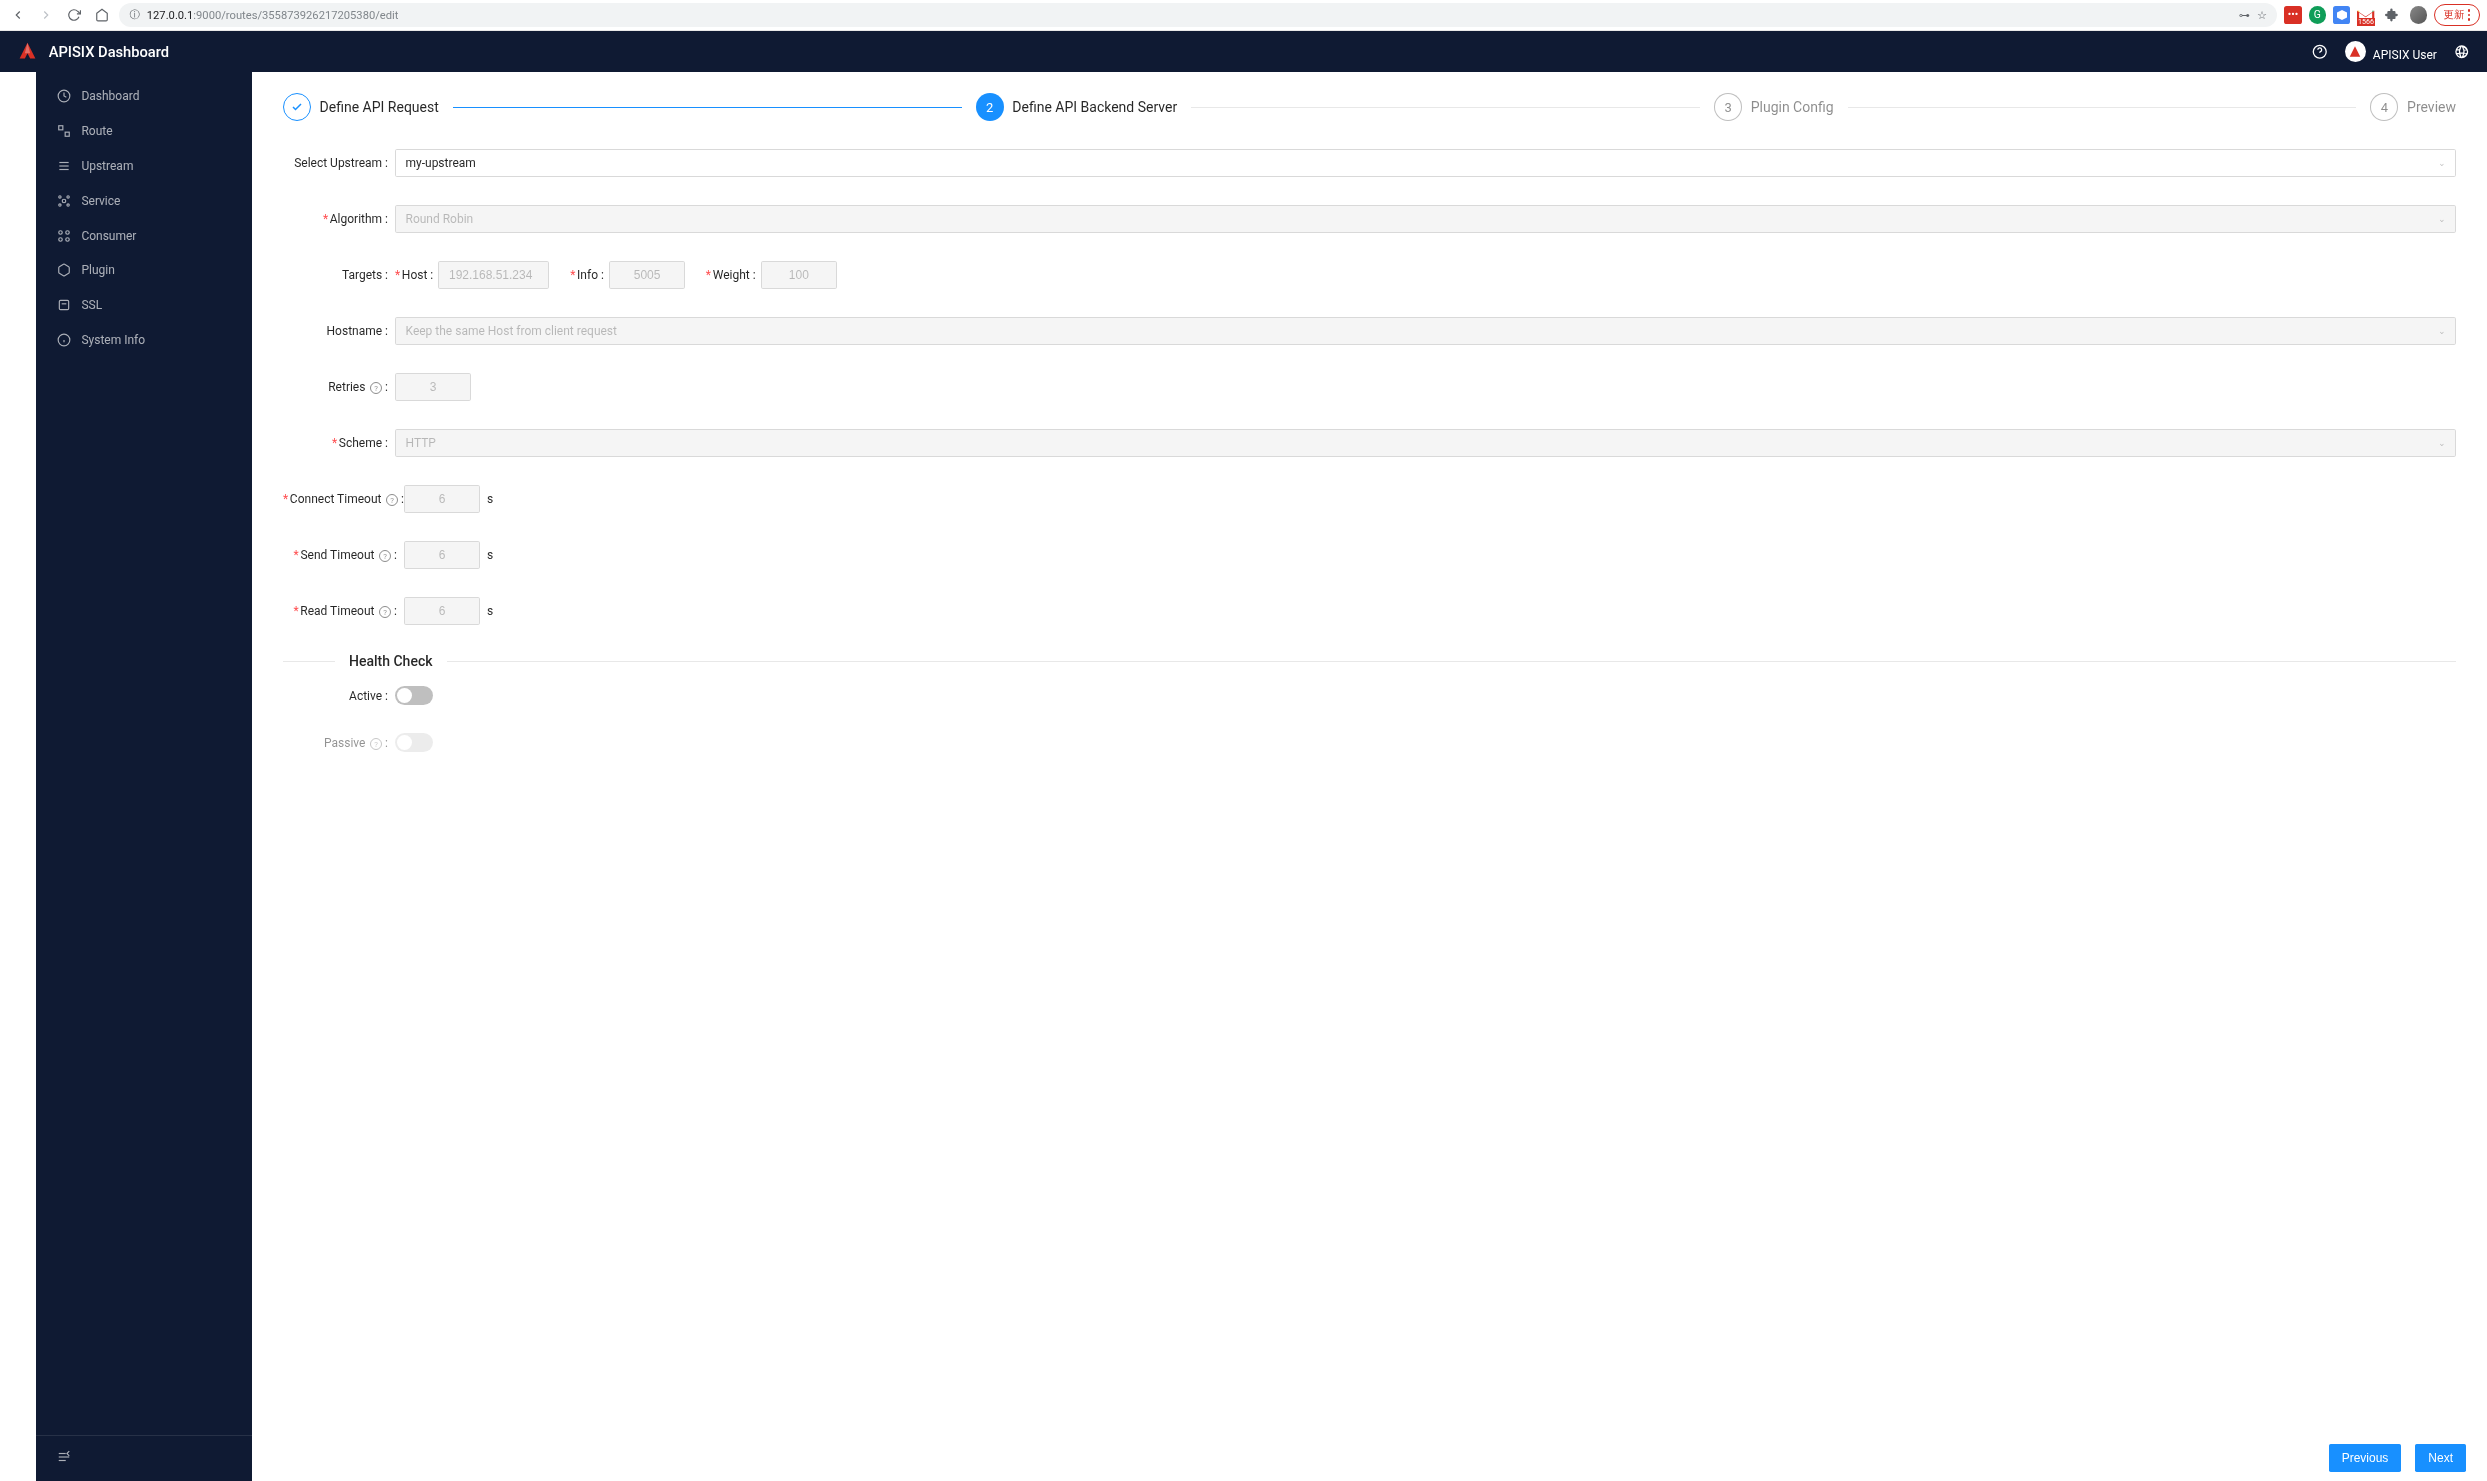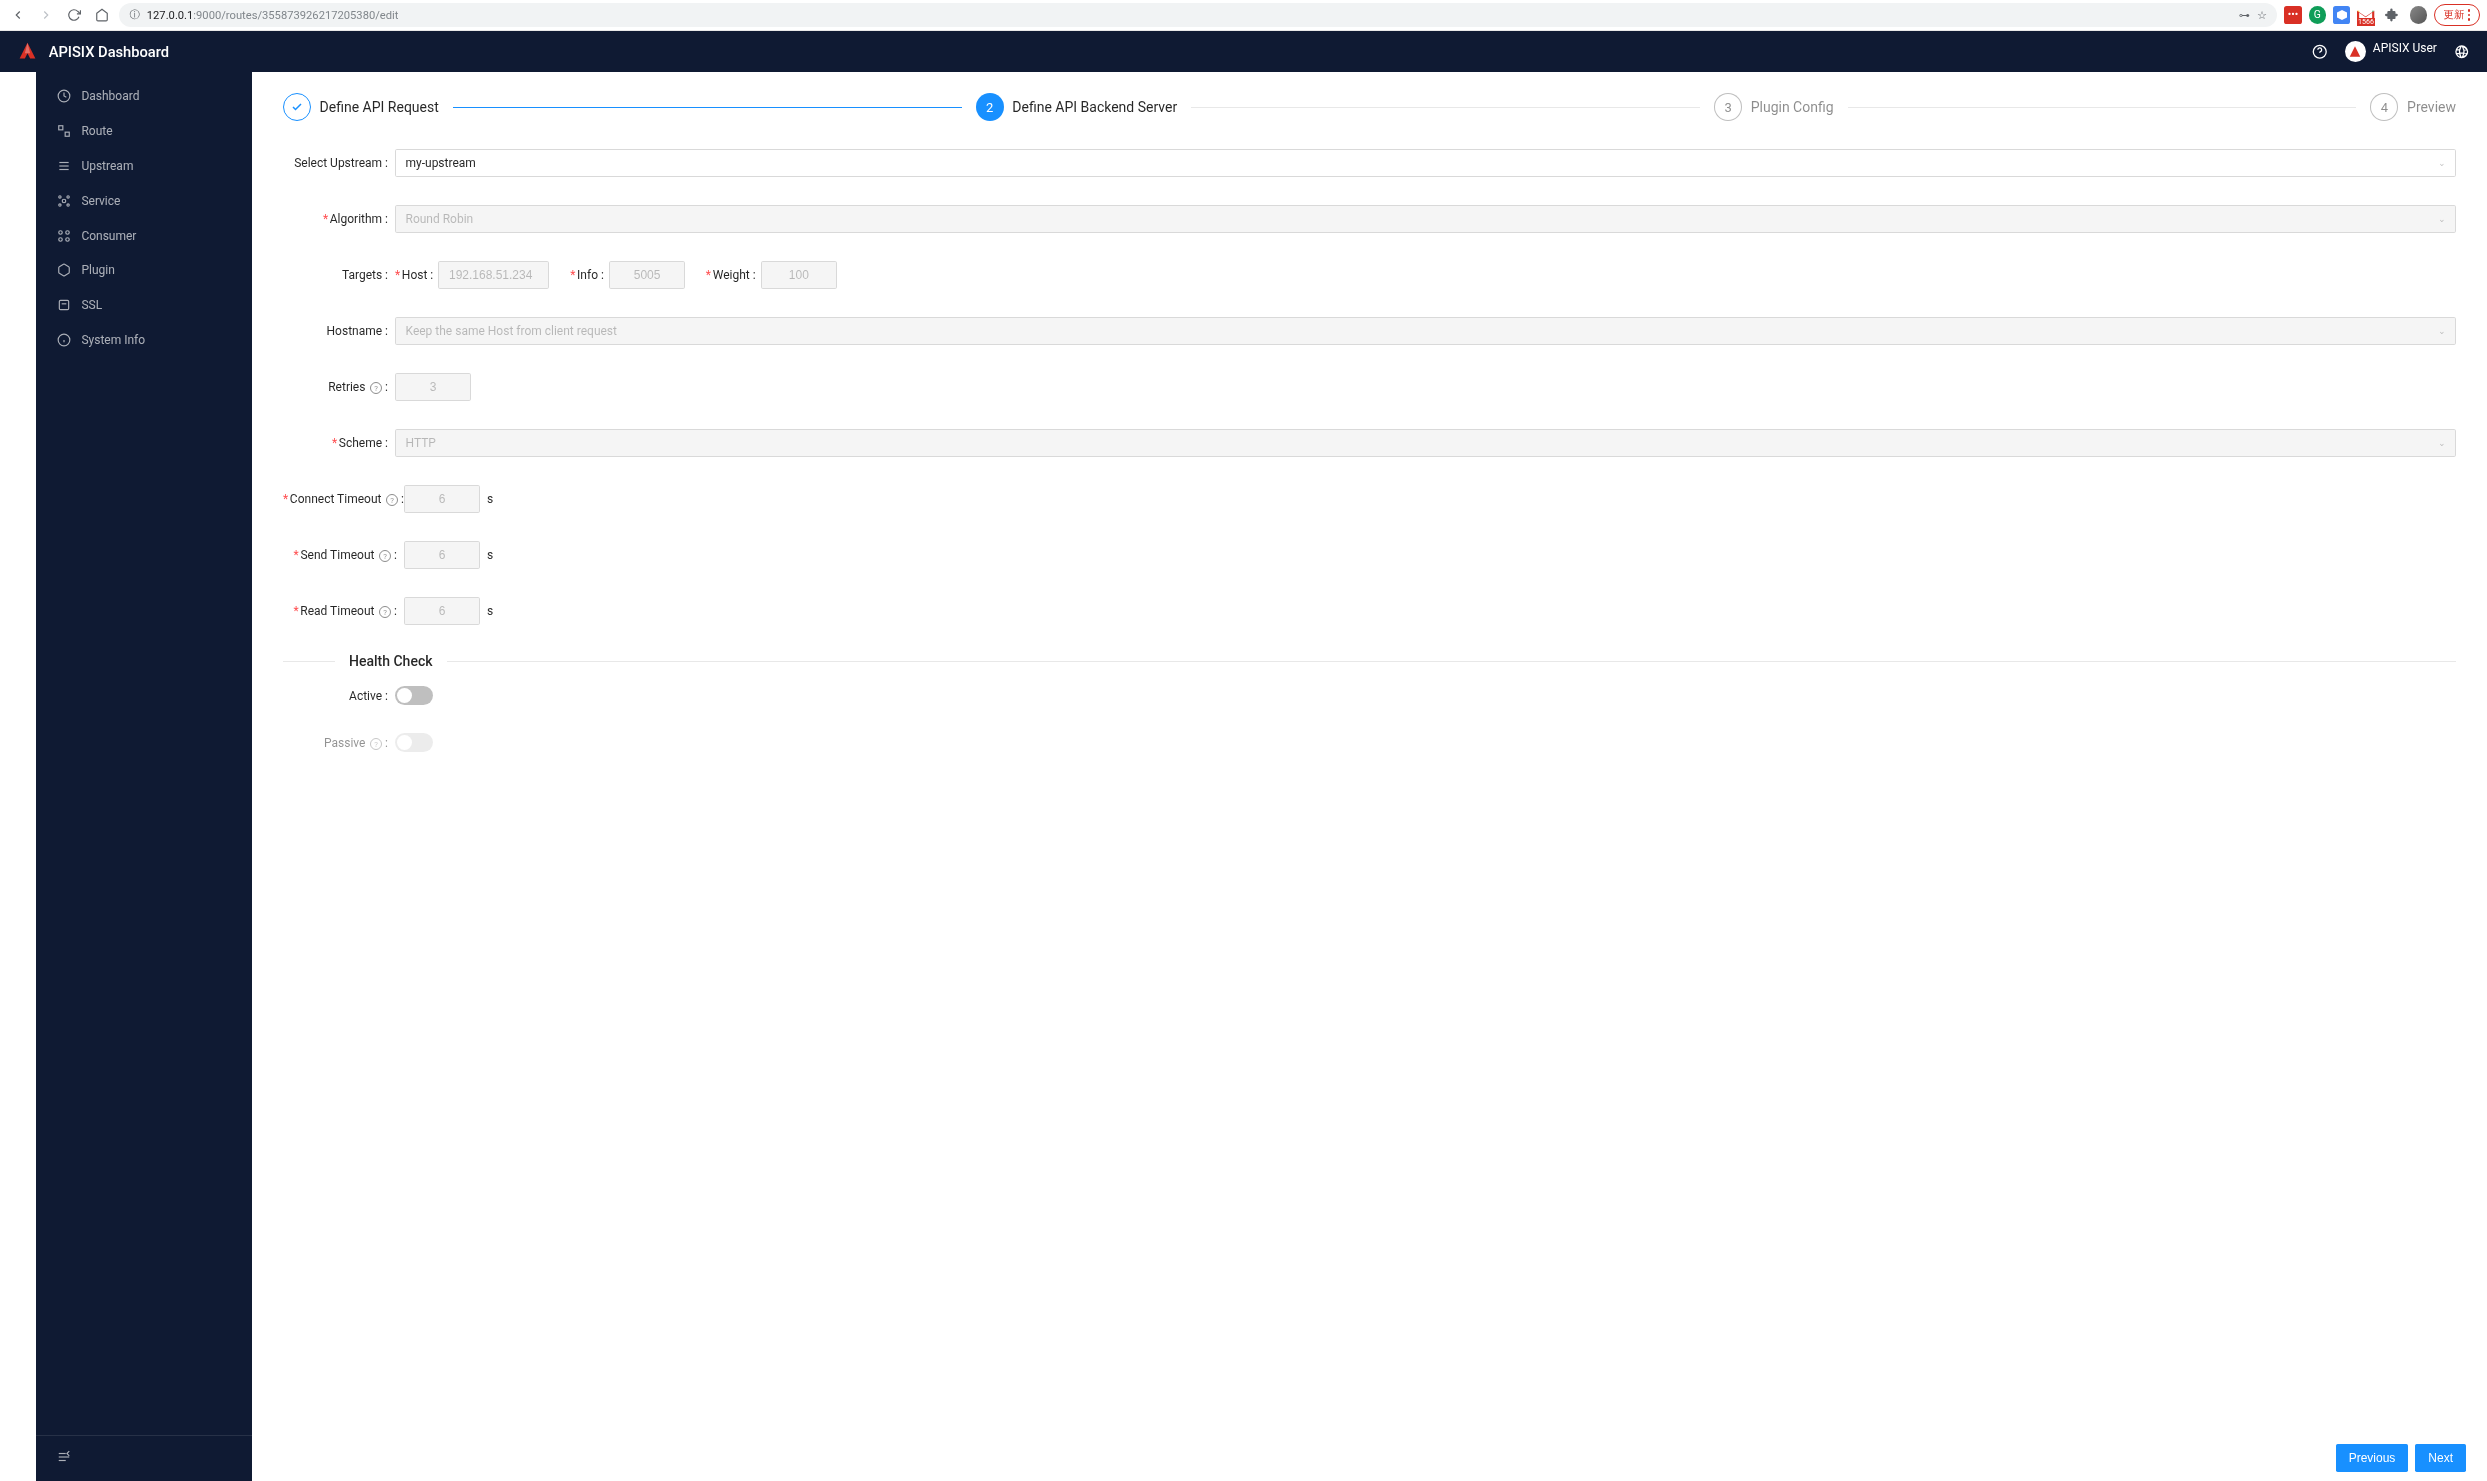--- a/index.html
+++ b/index.html
@@ -83,21 +83,21 @@
 .section-divider { display: flex; align-items: center; margin: 21px 0 17.3px; }
 .section-divider .line { flex: 1; height: 0.9px; background: #e8e8e8; }
 .section-title { padding: 0 14px; font-size: 14px; font-weight: 500; }
 .section-divider .line.left { flex: 0 0 52px; }
 
 .switch { width: 38px; height: 19px; background: rgba(0,0,0,0.25); border-radius: 9.5px; position: relative; cursor: pointer; }
 .switch::after { content: ''; position: absolute; width: 15.5px; height: 15.5px; background: #fff; border-radius: 50%; top: 1.7px; left: 1.7px; }
 .switch.disabled { background: rgba(0,0,0,0.15); cursor: not-allowed; }
 
 
-.footer-bar { position: fixed; bottom: 0; left: 216px; right: 0; padding: 8.6px 21px; display: flex; justify-content: flex-end; gap: 7px; background: transparent; }
+.footer-bar { position: fixed; bottom: 0; left: 216px; right: 0; padding: 8.6px 21px; display: flex; justify-content: flex-end; gap: 14px; background: transparent; }
 .btn { height: 28px; padding: 0 13px; border-radius: 1.7px; font-size: 12px; cursor: pointer; border: none; }
 .btn-primary { background: #1890ff; color: #fff; }
 </style>
 </head>
 <body>
 
 <div class="browser-chrome">
   <div class="nav-btn">
     <svg width="14" height="14" viewBox="0 0 24 24" fill="none" stroke="currentColor" stroke-width="2">
         <polyline points="15 18 9 12 15 6"></polyline>
@@ -166,21 +166,21 @@
       </svg>
     <span class="app-title">APISIX Dashboard</span>
   </div>
   <div class="header-right">
     <div class="header-icon">
       <svg viewBox="0 0 24 24" width="15.5" height="15.5" fill="none" stroke="currentColor" stroke-width="2">
           <circle cx="12" cy="12" r="10"></circle>
           <path d="M9 9a3 3 0 1 1 4 2.8c-.7.4-1 1-1 1.7M12 17h.01"></path>
         </svg>
     </div>
-    <div style="display:flex;align-items:flex-start;gap:7px">
+    <div style="display:flex;align-items:flex-end;gap:7px">
       <div class="user-avatar">
         <svg viewBox="0 0 24 24">
             <path fill="#d93025" d="M12 2L3 20h18z"></path>
           </svg>
       </div>
       <span class="user-name">APISIX User</span>
     </div>
     <div class="header-icon">
       <svg viewBox="0 0 24 24" width="15.5" height="15.5" fill="currentColor">
           <path d="M12 2a10 10 0 1 0 0 20 10 10 0 0 0 0-20zm7 7h-3a16 16 0 0 0-1.4-3.6A8 8 0 0 1 19 9zM12 4c.8 1.2 1.5 2.9 1.9 5h-3.8c.4-2.1 1.1-3.8 1.9-5zM4.3 14a8 8 0 0 1 0-4h3.4a18 18 0 0 0 0 4H4.3zm.7 2h3c.3 1.3.8 2.5 1.4 3.6A8 8 0 0 1 5 16zm3-8H5a8 8 0 0 1 4.4-3.6A16 16 0 0 0 8 8zm4 12c-.8-1.2-1.5-2.9-1.9-5h3.8c-.4 2.1-1.1 3.8-1.9 5zm2.3-7H9.7a16 16 0 0 1 0-4h4.6a16 16 0 0 1 0 4zm.3 5.6c.6-1.1 1.1-2.3 1.4-3.6h3a8 8 0 0 1-4.4 3.6zM16.3 14a18 18 0 0 0 0-4h3.4a8 8 0 0 1 0 4h-3.4z"></path>

